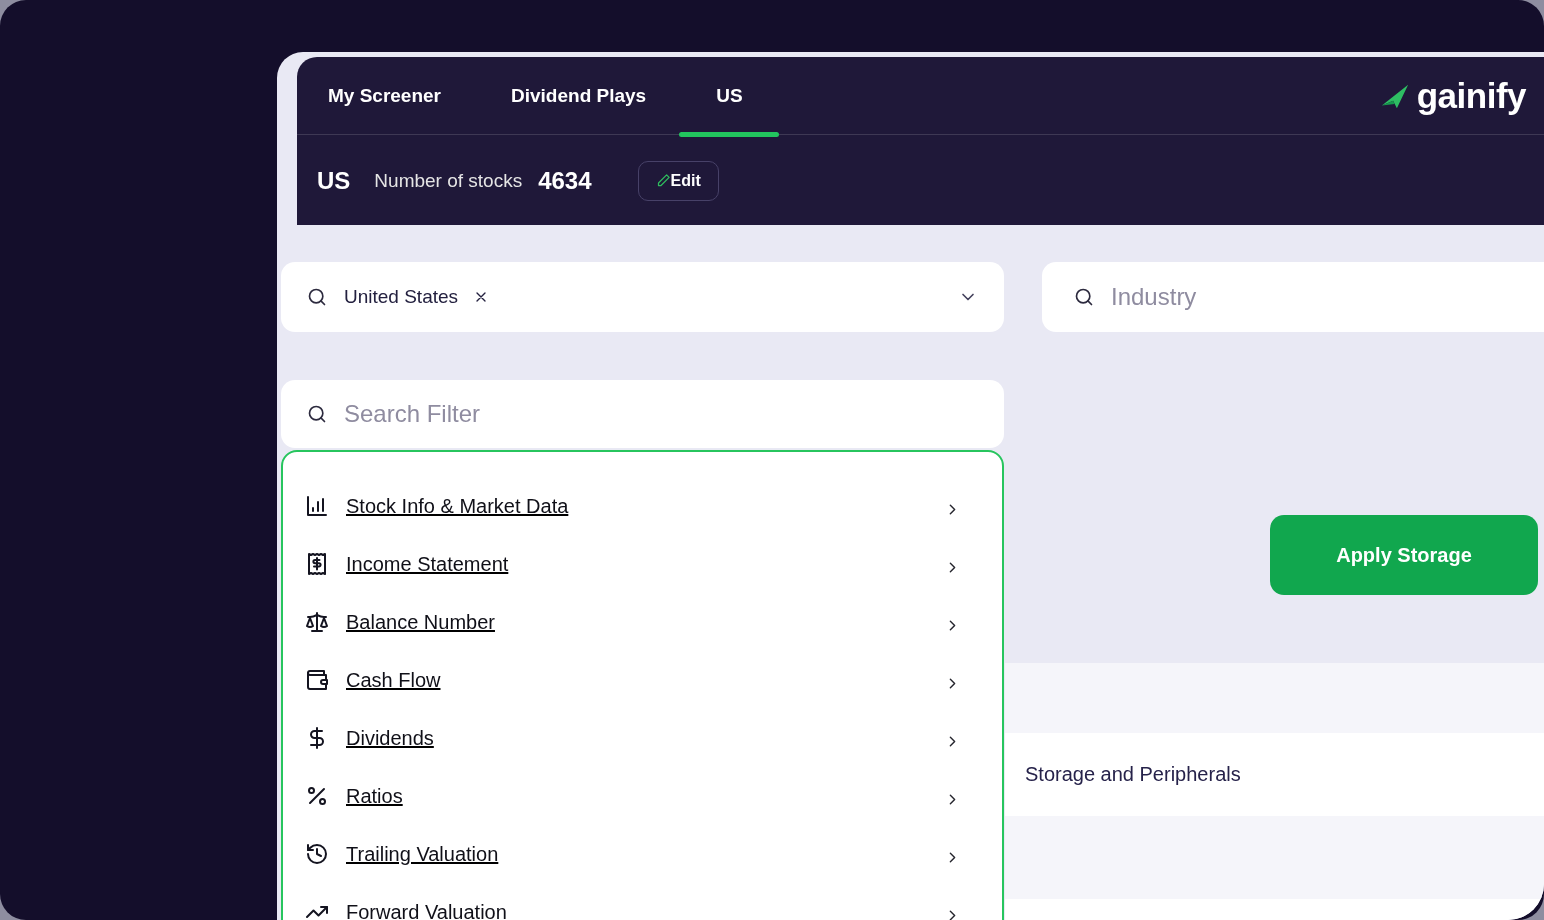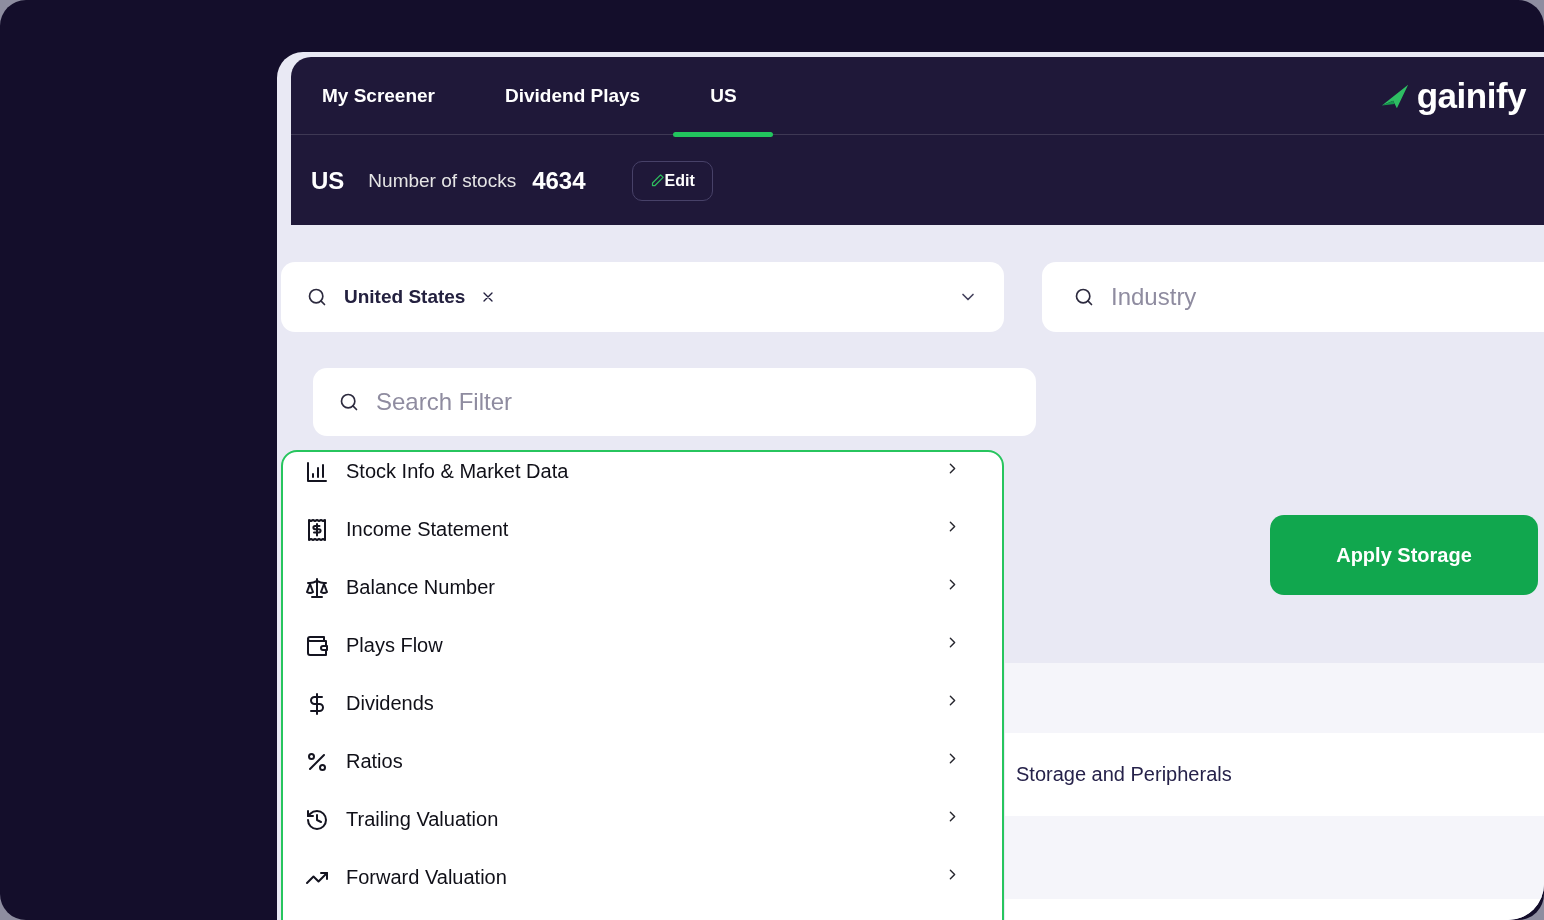--- a/index.html
+++ b/index.html
@@ -4,21 +4,21 @@
 <style>
   * { margin:0; padding:0; box-sizing:border-box; }
   html,body { width:1544px; height:920px; background:#8e8da0; font-family:"Liberation Sans", sans-serif; }
   .frame { position:relative; width:1544px; height:920px; background:#140e2b; border-radius:26px; overflow:hidden; }
 
   
   .app { position:absolute; left:277px; top:52px; right:0; bottom:0; background:#e9e9f4;
          border-top-left-radius:26px; border-bottom-right-radius:36px; overflow:hidden; }
 
   
-  .header-card { position:absolute; left:14px; top:5px; right:0; height:168px; background:#1f1839;
+  .header-card { position:absolute; left:20px; top:5px; right:0; height:168px; background:#1f1839;
                  border-top-left-radius:20px;padding-left:40px; }
   .tabs { position:absolute; left:0; top:0; right:0; height:78px; display:flex; align-items:stretch;
           padding-left:31px; gap:70px; border-bottom:1px solid rgba(255,255,255,0.14); }
   .tab { display:flex; align-items:center; color:#ffffff; font-size:19px; font-weight:700; cursor:pointer; position:relative; }
   .tab.active::after { content:""; position:absolute; left:50%; margin-left:-50px; bottom:-3px; width:100px; height:5px;
                        background:#22c55e; border-radius:3px; }
   .subheader { position:absolute; left:0; top:79px; right:0; height:89px; display:flex; align-items:center; padding-left:20px; }
   .sub-name { color:#ffffff; font-size:24px; font-weight:700; }
   .sub-label { color:#e5e5e5; font-size:19px; margin-left:24px; }
   .sub-count { color:#ffffff; font-size:24px; font-weight:800; margin-left:16px; }
@@ -28,46 +28,46 @@
   .logo { position:absolute; top:0; right:18px; height:78px; display:flex; align-items:center; gap:7px; }
   .logo-text { color:#ffffff; font-size:35px; font-weight:800; letter-spacing:-0.5px; }
 
   
   .ic { stroke:currentColor; fill:none; stroke-width:2; stroke-linecap:round; stroke-linejoin:round; display:block; }
 
   
   .field { position:absolute; background:#ffffff; border-radius:14px; display:flex; align-items:center; }
   .field-country { left:4px; top:210px; width:723px; height:70px; padding:0 26px; }
   .field-industry { left:765px; top:210px; width:520px; height:70px; padding:0 32px; }
-  .field-search { left:4px; top:316px; width:723px; height:68px; padding:0 26px;margin-left:32px; }
+  .field-search { left:4px; top:328px; width:723px; height:68px; padding:0 26px; }
   .search-ic { color:#2c2a3e; margin-right:17px; flex:0 0 auto; }
-  .chip-text { color:#23203f; font-size:19px; font-weight:700; }
+  .chip-text { color:#23203f; font-size:19px; font-weight:400; }
   .clear-ic { color:#23203f; margin-left:15px; cursor:pointer; }
   .dd-ic { color:#44415c; margin-left:auto; cursor:pointer; }
   .field input { border:none; outline:none; flex:1; font-size:24px; color:#23203f; background:transparent;
                  font-family:"Liberation Sans", sans-serif; }
   .field input::placeholder { color:#8f8ca0; }
 
   
   .dropdown { position:absolute; left:4px; top:398px; width:723px; height:486px; background:#ffffff;
               border:2.5px solid #27c55e; border-radius:16px; padding-top:8px; }
-  .drop-item { height:58px; display:flex; align-items:flex-start; padding:0 41px 0 22px; cursor:pointer; }
+  .drop-item { height:58px; display:flex; align-items:flex-end; padding:0 41px 0 22px; cursor:pointer;text-decoration:underline; }
   .drop-item .cat-ic { color:#141420; margin-right:17px; flex:0 0 auto; }
   .drop-item .cat-label { color:#101018; font-size:20px; }
   .drop-item .chev { color:#26262e; margin-left:auto; }
 
   
   .apply-btn { position:absolute; left:993px; top:463px; width:268px; height:80px; background:#11a74e; border:none;
                border-radius:14px; color:#ffffff; font-size:20px; font-weight:700; cursor:pointer;
                font-family:"Liberation Sans", sans-serif; }
 
   
   .results { position:absolute; left:728px; top:611px; right:0; bottom:0; }
   .res-row-a { height:70px; background:#f5f5fa; }
-  .res-row-b { height:83px; background:#ffffff; display:flex; align-items:center; padding-left:11px; cursor:pointer; }
+  .res-row-b { height:83px; background:#ffffff; display:flex; align-items:center; padding-left:20px; cursor:pointer; }
   .res-row-b span { color:#26224a; font-size:20px; }
   .res-row-c { height:83px; background:#f5f5fa; }
   .res-row-d { height:30px; background:#ffffff; }
 </style>
 </head>
 <body>
 
 <div class="frame">
   <div class="app">
 
@@ -176,21 +176,21 @@
           <path d="m9 18 6-6-6-6"></path>
         </svg>
       </div>
 
       <div class="drop-item">
         <svg class="ic cat-ic" width="24" height="24" viewBox="0 0 24 24">
           <path d="M21 12V7H5a2 2 0 0 1 0-4h14v4"></path>
             <path d="M3 5v14a2 2 0 0 0 2 2h16v-5"></path>
           <path d="M18 12a2 2 0 0 0 0 4h4v-4Z"></path>
         </svg>
-        <span class="cat-label">Plays Flow</span>
+        <span class="cat-label">Cash Flow</span>
         <svg class="ic chev" width="17" height="17" viewBox="0 0 24 24">
           <path d="m9 18 6-6-6-6"></path>
         </svg>
       </div>
 
       <div class="drop-item">
         <svg class="ic cat-ic" width="24" height="24" viewBox="0 0 24 24">
           <line x1="12" y1="2" x2="12" y2="22"></line>
             <path d="M17 5H9.5a3.5 3.5 0 0 0 0 7h5a3.5 3.5 0 0 1 0 7H6"></path>
         </svg>

